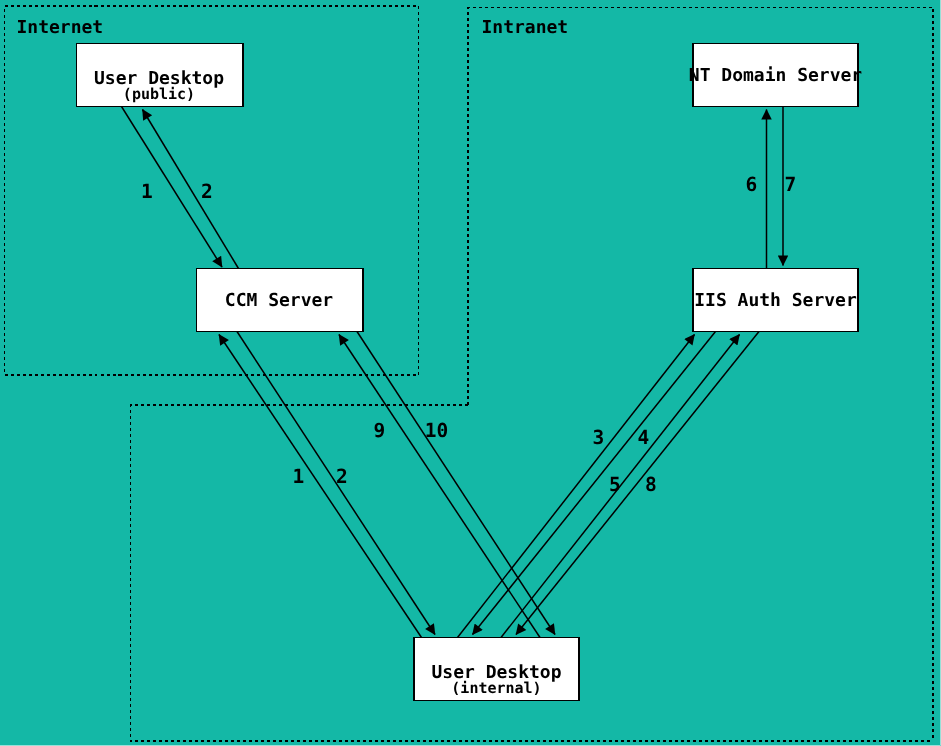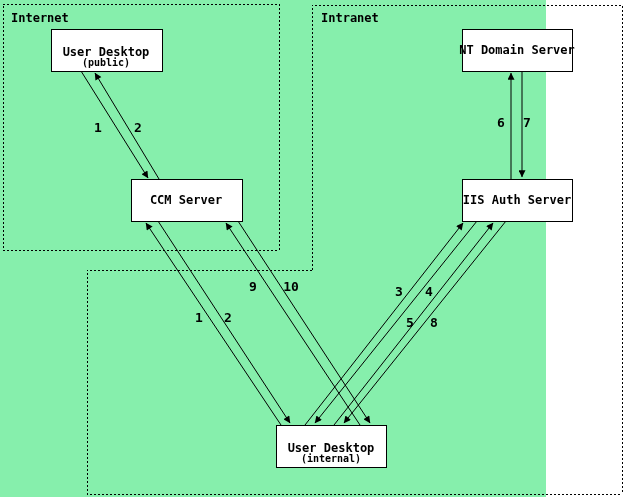--- a/index.html
+++ b/index.html
@@ -1,16 +1,16 @@
 <!DOCTYPE html>
 <html><head>
 <meta charset="utf-8">
 <style>
   html, body { margin: 0; padding: 0; background: #ffffff; }
-  #stage { position: relative; width: 546px; height: 497px; background: #86efac; }
+  #stage { position: relative; width: 627px; height: 497px; background: #14b8a6; }
   svg { display: block; }
   .dotted   { fill: none; stroke: #000000; stroke-width: 1; stroke-dasharray: 2 2; shape-rendering: crispEdges; }
   .nodebox  { fill: #ffffff; stroke: #000000; stroke-width: 1; shape-rendering: crispEdges; }
   .edge     { stroke: #000000; stroke-width: 1; fill: none; }
   .lbl      { font-family: "DejaVu Sans Mono", "Liberation Mono", monospace; font-weight: bold; fill: #000000; }
   .region-lbl { font-size: 12px; }
   .node-lbl   { font-size: 12px; text-anchor: middle; }
   .node-sub   { font-size: 10px; text-anchor: middle; }
   .edge-lbl   { font-size: 13px; text-anchor: middle; }
 </style>

